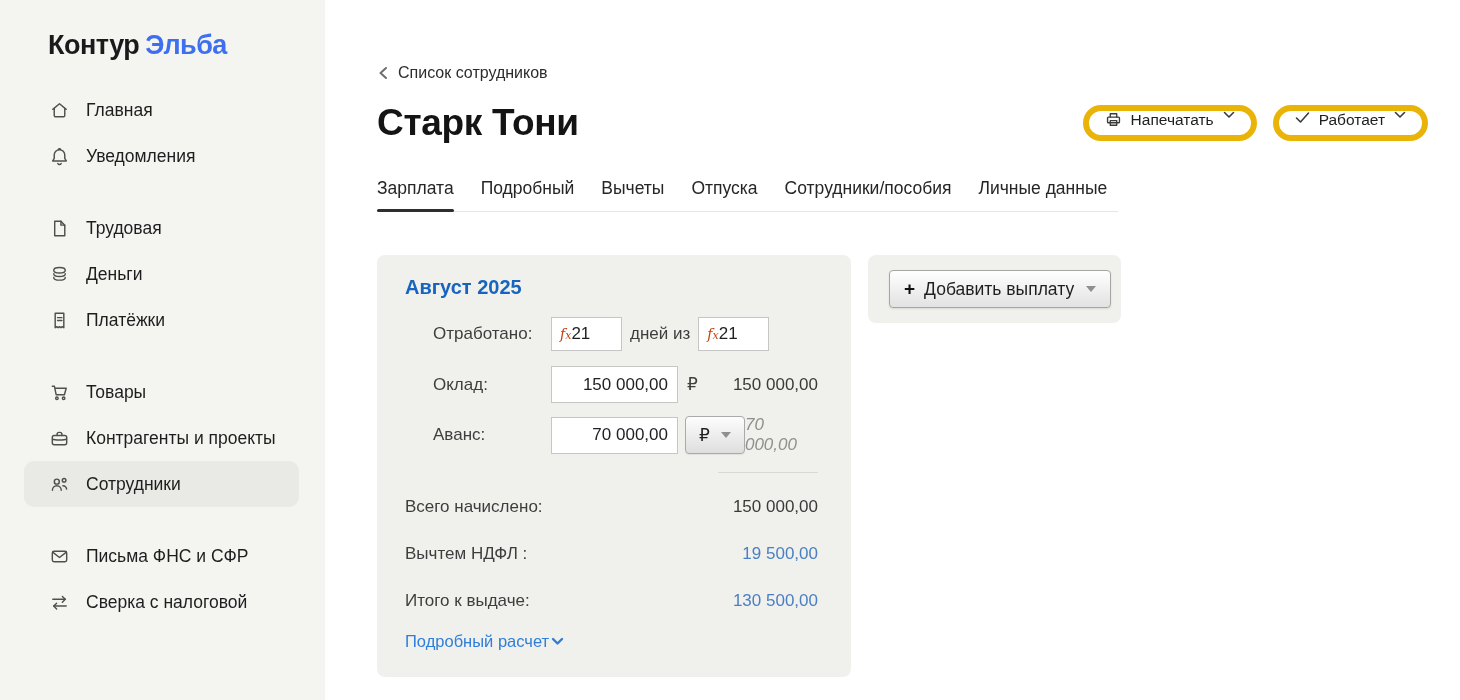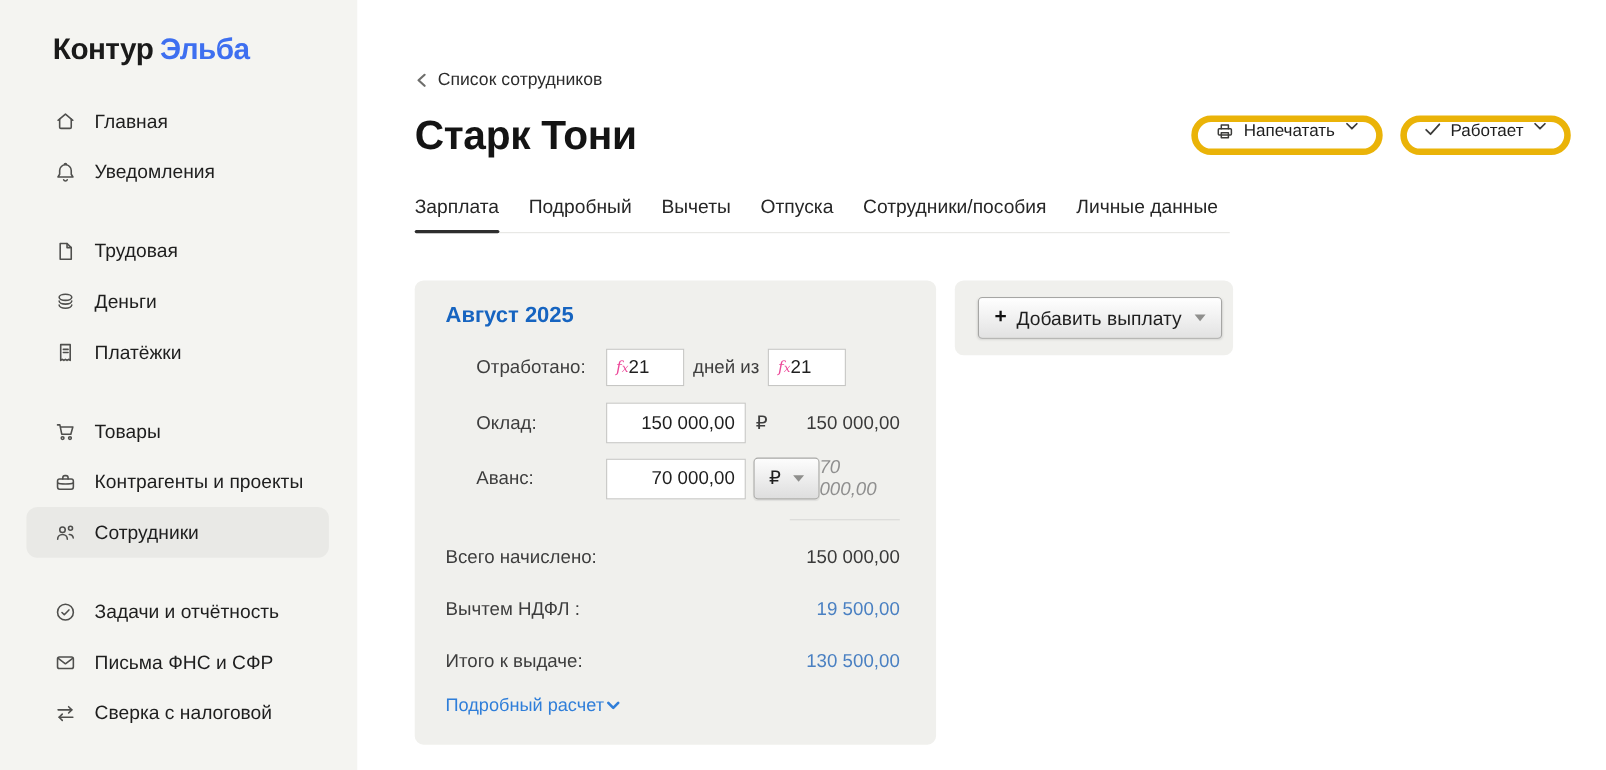--- a/index.html
+++ b/index.html
@@ -45,21 +45,21 @@
   
   .content-row { margin-top:43px; display:flex; align-items:flex-start; gap:17px; }
 
   .salary-card { width:474px; background:#f0f0ed; border-radius:8px; padding:21px 33px 26px 28px; }
   .month-title { font-size:20px; font-weight:700; color:#1664c0; }
 
   .field-row { display:flex; align-items:center; margin-top:18px; }
   .field-label { width:118px; flex:0 0 118px; font-size:17px; color:#3e3e3e;margin-left:28px; }
 
   .fx-input { width:71px; height:34px; background:#fff; border:1px solid #c6c6c4; display:flex; align-items:center; }
-  .fx-glyph { font-family:"DejaVu Serif","Liberation Serif",serif; font-style:italic; color:#ec4899;
+  .fx-glyph { font-family:"DejaVu Serif","Liberation Serif",serif; font-style:italic; color:#c2410c;
     font-size:14px; padding-left:8px; }
   .fx-glyph .sub { font-size:11px; }
   .fx-val { flex:1; padding-right:9px; font-size:17px; color:#1f1f1f;
     border:none; background:transparent; width:30px; font-family:inherit; }
   .days-sep { margin:0 8px; font-size:17px; color:#3e3e3e; white-space:nowrap; }
 
   .money-input { width:127px; height:37px; border:1px solid #c6c6c4; background:#fff; text-align:right;
     padding-right:9px; font-size:17px; color:#1f1f1f; font-family:inherit; }
   .cur-label { margin-left:9px; font-size:17px; color:#3e3e3e; }
   .cur-select { margin-left:7px; width:62px; height:38px; border:1px solid #aaaaa8; border-radius:4px;
@@ -182,29 +182,20 @@
             </svg>
         </span>
         <span class="nav-label">Сотрудники</span>
       </div>
     </div>
 
     <div class="nav-group">
       <div class="nav-item">
         <span class="nav-icon">
           <svg viewBox="0 0 24 24">
-              <circle cx="12" cy="12" r="7.5"></circle>
-              <path d="M8.7 12.3 l2.2 2.2 4.4-4.6"></path>
-            </svg>
-        </span>
-        <span class="nav-label">Задачи и отчётность</span>
-      </div>
-      <div class="nav-item">
-        <span class="nav-icon">
-          <svg viewBox="0 0 24 24">
               <rect x="4.5" y="6.5" width="15" height="11" rx="1.8"></rect>
               <path d="M5.5 8 l6.5 5 6.5-5"></path>
             </svg>
         </span>
         <span class="nav-label">Письма ФНС и СФР</span>
       </div>
       <div class="nav-item">
         <span class="nav-icon">
           <svg viewBox="0 0 24 24">
               <path d="M5 8.7 h13"></path>

